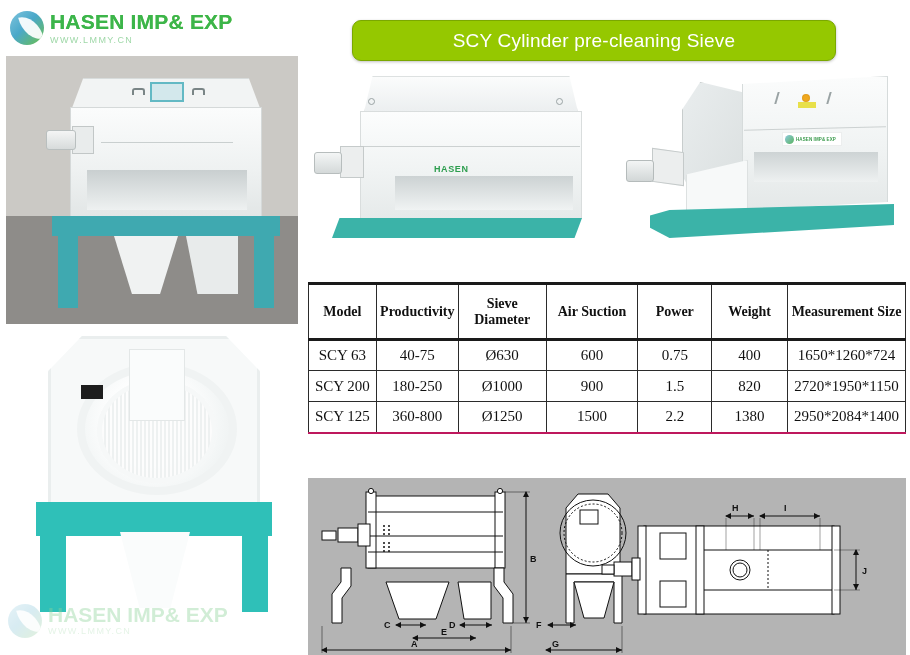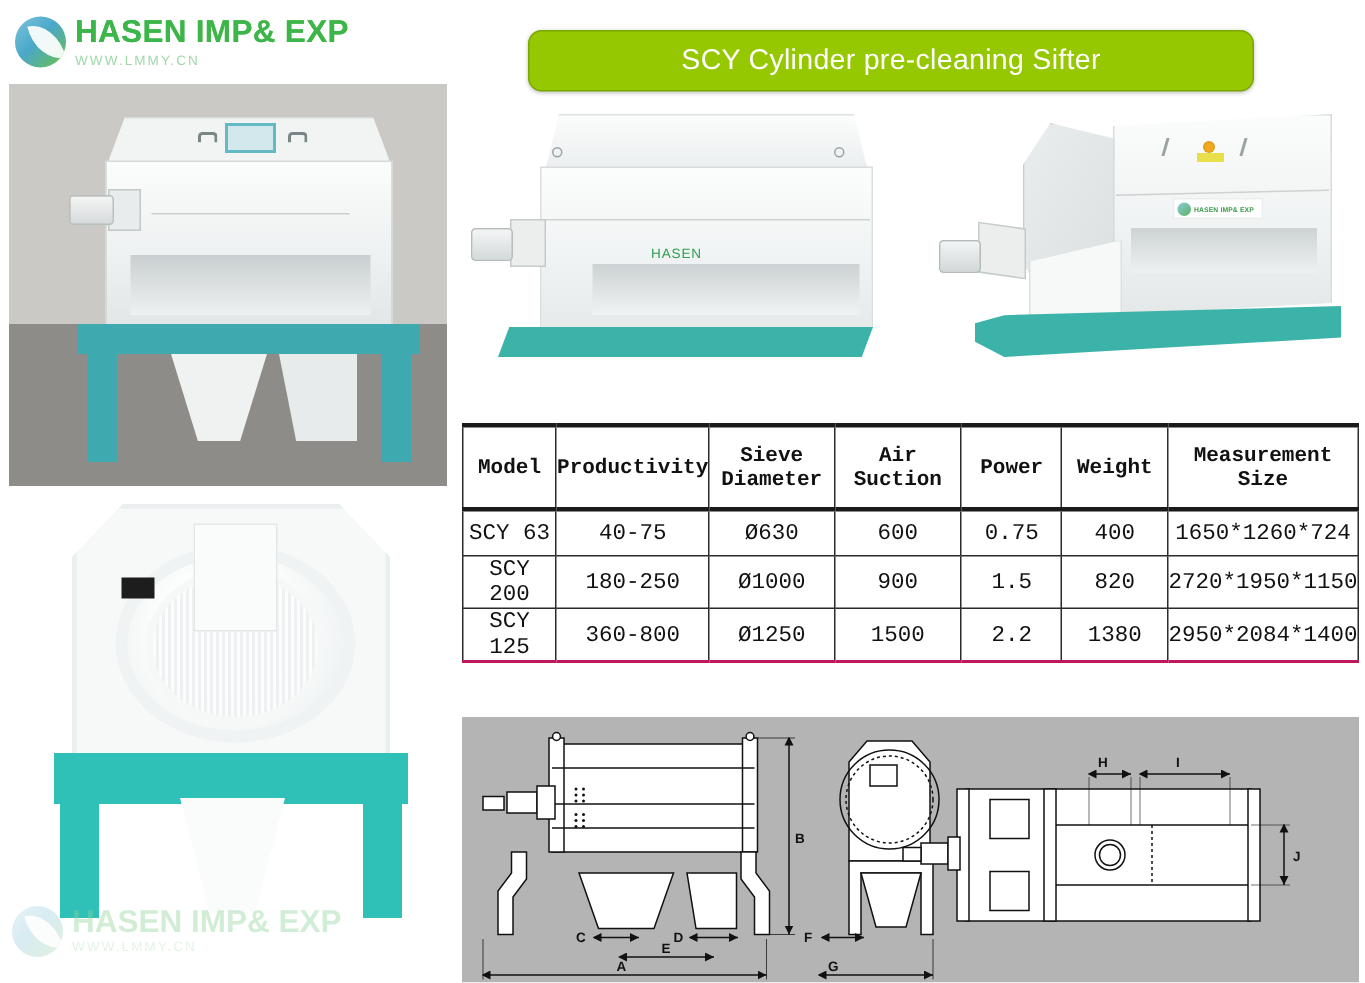--- a/index.html
+++ b/index.html
@@ -138,21 +138,21 @@
     position:absolute; left:22px; top:35px; width:222px; height:108px;
     background:linear-gradient(180deg,#fcfdfd 0%,#f1f4f4 52%,#e6eaea 100%);
     border:1px solid #d9dddd;
   }
   .m-side .cavity {
     position:absolute; left:34px; top:64px; width:178px; height:34px;
     background:linear-gradient(180deg,#ccd2d3,#f0f3f3);
   }
   .m-side .seam { position:absolute; left:24px; top:70px; width:218px; height:1px; background:#ccd1d1; }
   .m-side .brand {
-    position:absolute; left:96px; top:88px; font-size:9px; font-weight:normal;
+    position:absolute; left:96px; top:88px; font-size:9px; font-weight:bold;
     color:#2e9e4f; letter-spacing:.6px;
   }
   .m-side .dot { position:absolute; left:124px; top:42px; width:9px; height:9px; border-radius:50%;
     background:radial-gradient(circle,#f0a81e 40%,#c98a15 100%); }
   .m-side .ylabel { position:absolute; left:118px; top:52px; width:22px; height:7px; background:#e8e04a; }
   .m-side .slot { position:absolute; top:40px; width:2px; height:13px; background:#9aa3a4; transform:skewX(-12deg); }
   .m-side .slot.a { left:86px; } .m-side .slot.b { left:172px; }
   .m-side .ring { position:absolute; top:22px; width:7px; height:7px; border:1px solid #9aa3a4; border-radius:50%; }
   .m-side .ring.a { left:30px; } .m-side .ring.b { left:218px; }
   .m-side .motor {
@@ -209,21 +209,21 @@
   }
   .m-persp .base {
     position:absolute; left:20px; top:130px; width:244px; height:34px; background:#3bb3a8;
     clip-path: polygon(8% 18%, 100% 0, 100% 62%, 8% 100%, 0 70%, 0 34%);
   }
 
   
   .spec-table {
     position: absolute; left: 308px; top: 282px; width: 598px;
     border-collapse: collapse; background: #ffffff;
-    font-family: Liberation Mono, monospace;
+    font-family: Liberation Serif, serif;
   }
   .spec-table th, .spec-table td {
     border: 1px solid #2b2b2b; text-align: center; color: #111111;
     font-weight: normal;
   }
   .spec-table thead th {
     height: 56px; font-size: 14px; font-weight: bold;
     border-top: 3px solid #1a1a1a; border-bottom: 3px solid #1a1a1a;
   }
   .spec-table tbody td { height: 31px; font-size: 15px; }
@@ -260,21 +260,21 @@
 
   <div class="logo-block">
     <div class="logo-mark"></div>
     <div class="logo-text">
       <div class="logo-title">HASEN IMP&amp; EXP</div>
       <div class="logo-sub">WWW.LMMY.CN</div>
     </div>
   </div>
 
   <div class="title-banner">
-    <span>SCY Cylinder pre-cleaning Sifter</span>
+    <span>SCY Cylinder pre-cleaning Sieve</span>
   </div>
 </div>
 
 <div class="photo" id="photo-front">
   <div class="wall"></div>
   <div class="floor"></div>
   <div class="m-front">
     <div class="top"></div>
     <div class="body">
       <div class="band"></div>

